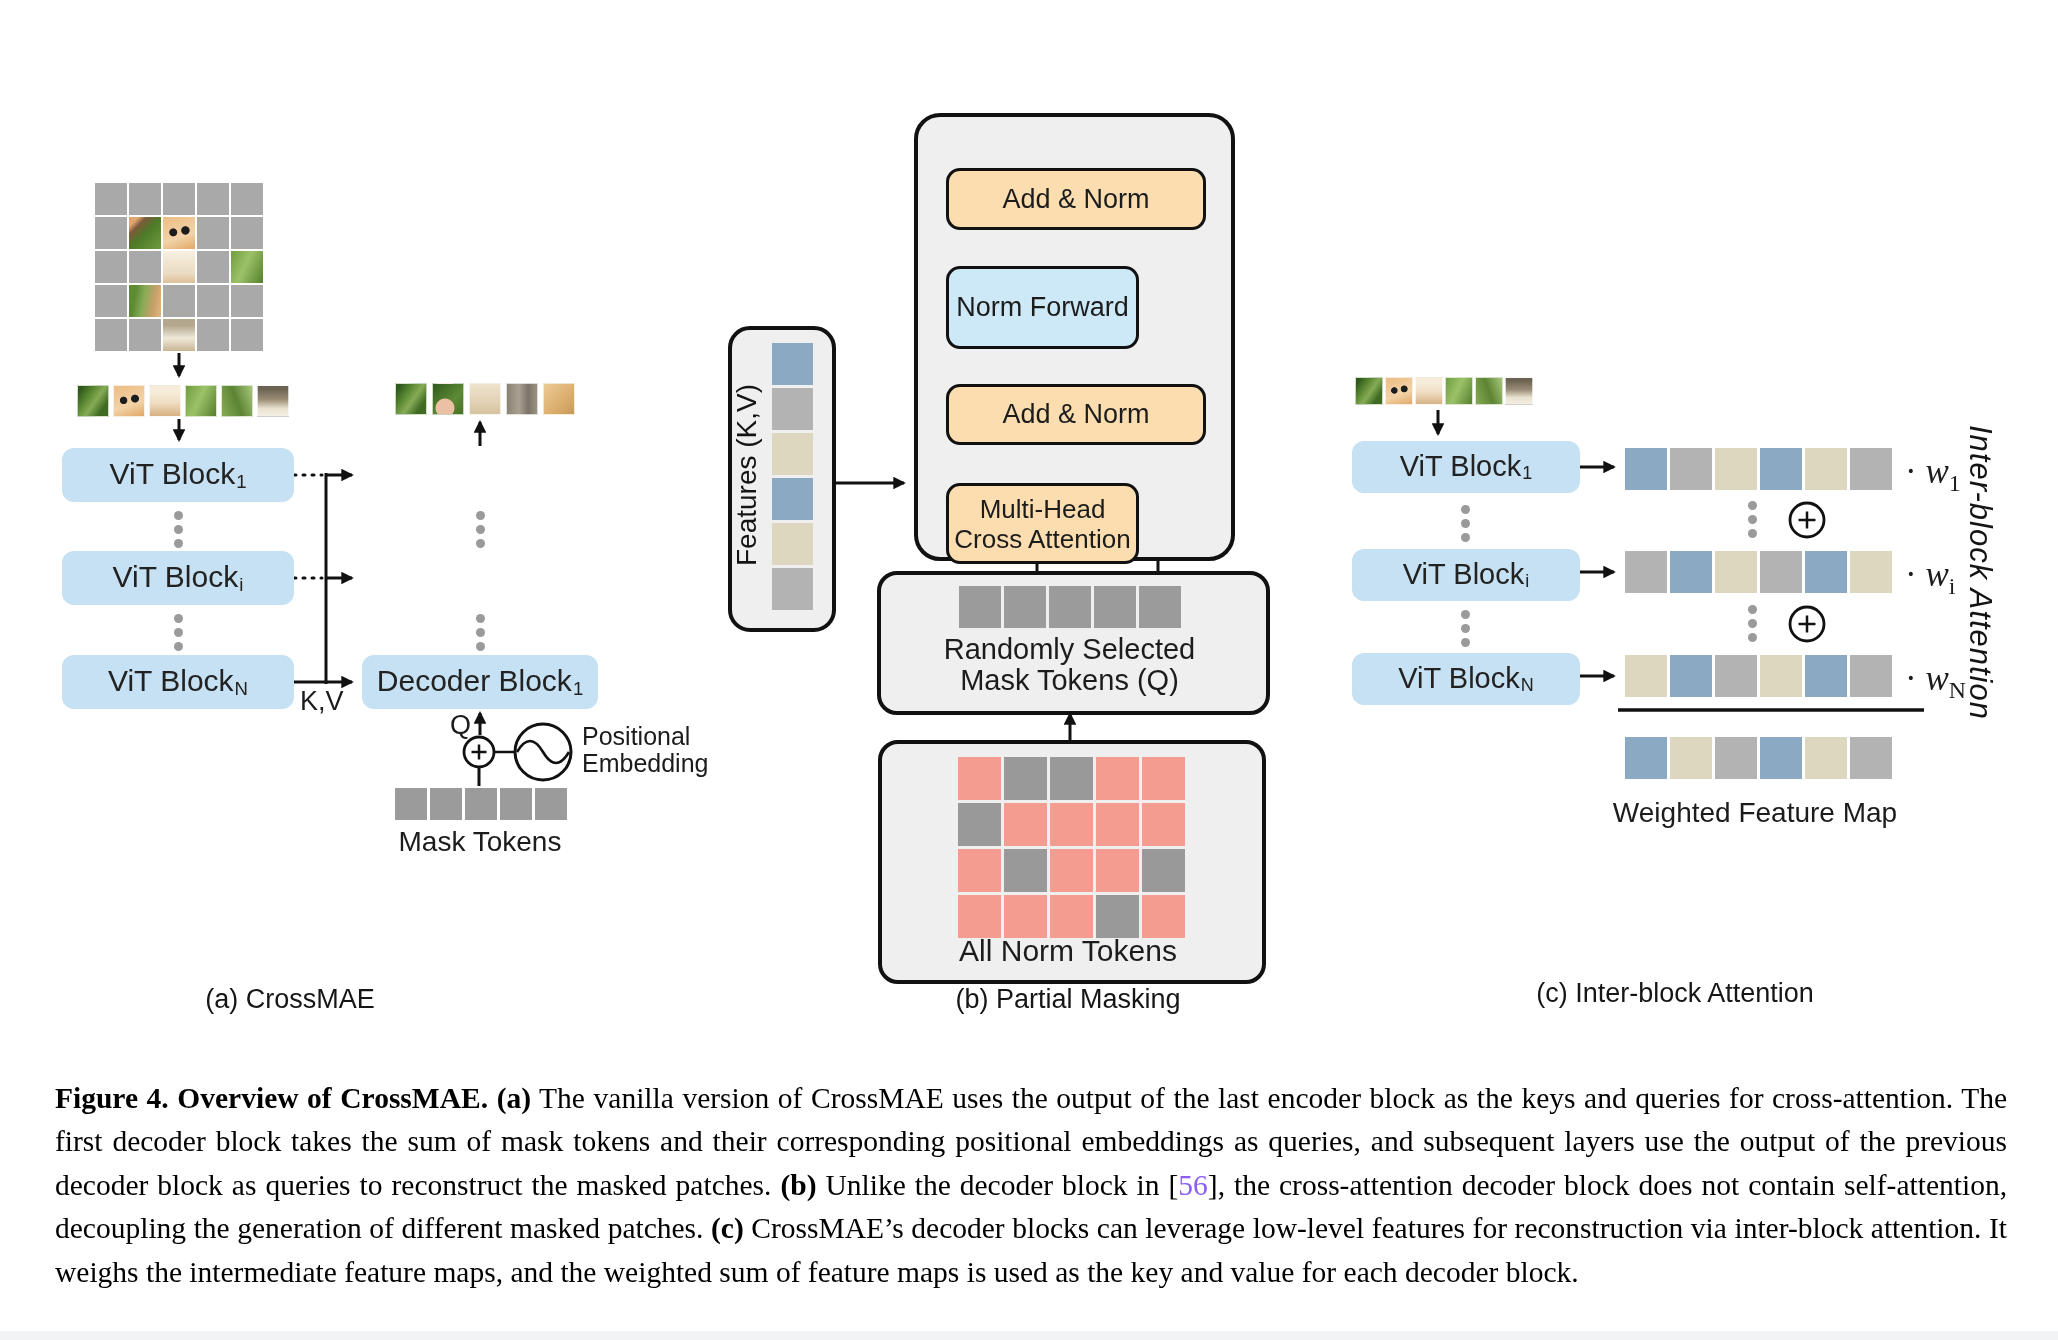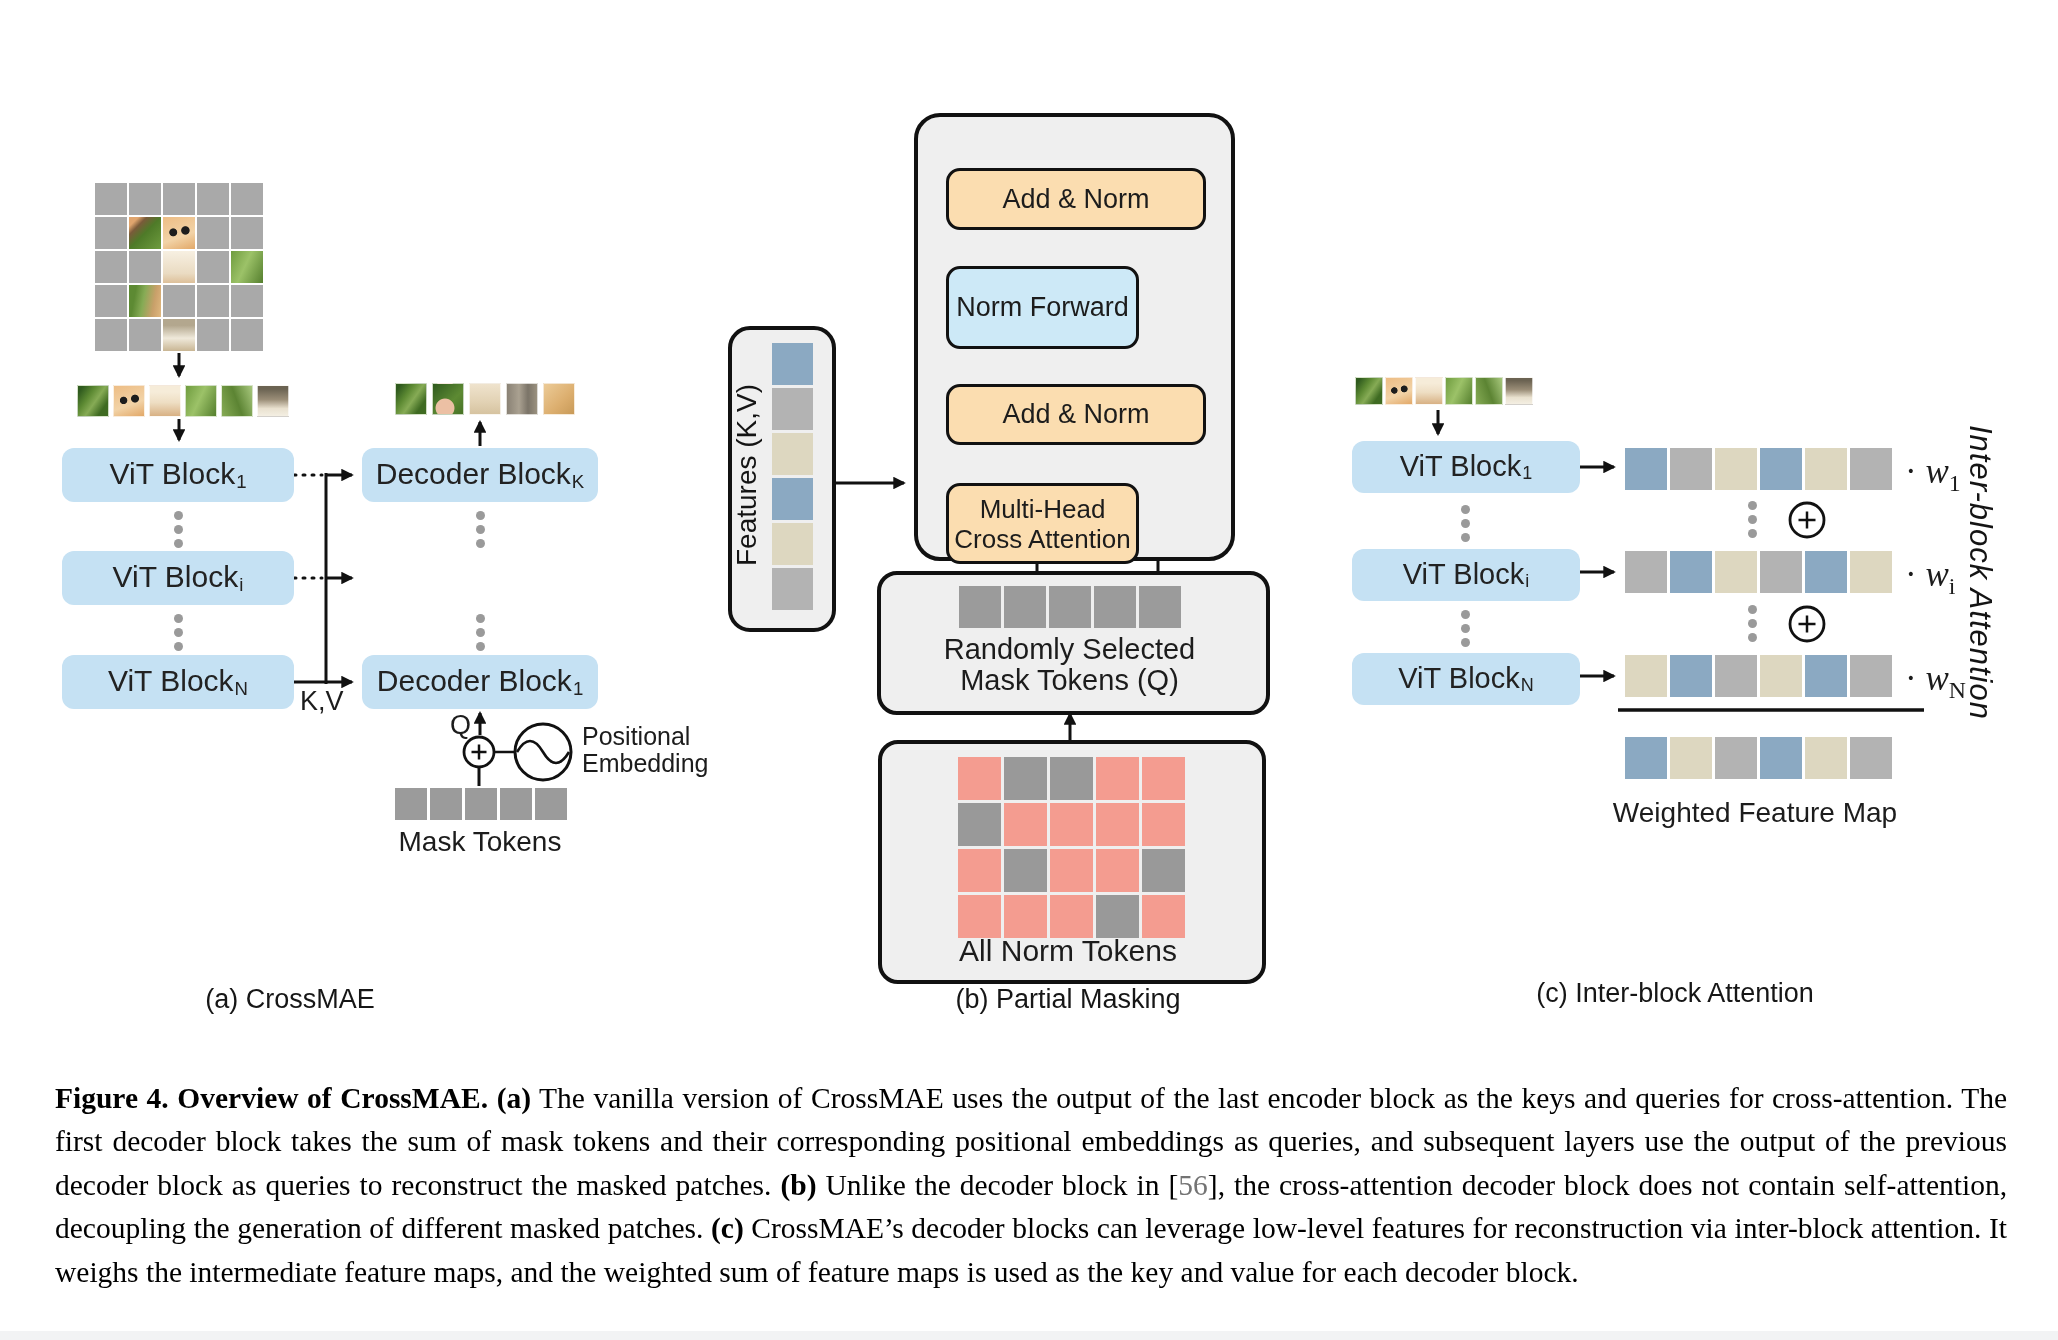--- a/index.html
+++ b/index.html
@@ -72,21 +72,21 @@
   .sidelab{position:absolute;writing-mode:vertical-rl;font-style:italic;font-size:31px;
            display:flex;align-items:center;justify-content:center;letter-spacing:1px;color:#141414;}
   .vfeat{position:absolute;writing-mode:vertical-rl;transform:rotate(180deg);
          display:flex;align-items:center;justify-content:center;font-size:28px;color:#141414;}
 
   
   .caption{position:absolute;left:55px;top:1047px;width:1952px;
            font-family:"Liberation Serif",serif;font-size:29.5px;line-height:43.5px;
            text-align:justify;color:#000;}
   .caption .b{font-weight:bold;}
-  .caption .lnk{color:#737373;}
+  .caption .lnk{color:#8b5cf6;}
   .page-edge{position:absolute;left:0;top:1331px;width:2058px;height:9px;background:#f2f3f4;}
 </style>
 </head>
 <body>
 
 <div class="fig">
 
   <svg class="overlay" width="2058" height="1040" viewBox="0 0 2058 1040">
     <defs>
       <marker id="ah" viewBox="0 0 10 10" refX="8.5" refY="5" markerWidth="4.2" markerHeight="4.2" orient="auto-start-reverse">
@@ -195,23 +195,20 @@
     </div>
 
   <div class="strip strip-dec" style="left:395px;top:383px;">
       <span class="patch p-grass1"></span>
       <span class="patch p-grasspaw"></span>
       <span class="patch p-furwhite"></span>
       <span class="patch p-bark"></span>
       <span class="patch p-furorange"></span>
     </div>
 
-  <div class="blk dec" style="top:448px;">
-    <span>Decoder Block<sub>K</sub></span>
-  </div>
   <div class="blk dec" style="top:655px;">
     <span>Decoder Block<sub>1</sub></span>
   </div>
   <div class="vdots" style="left:476px;top:511px;">
       <i></i>
       <i></i>
       <i></i>
     </div>
   <div class="vdots" style="left:476px;top:614px;">
       <i></i>

